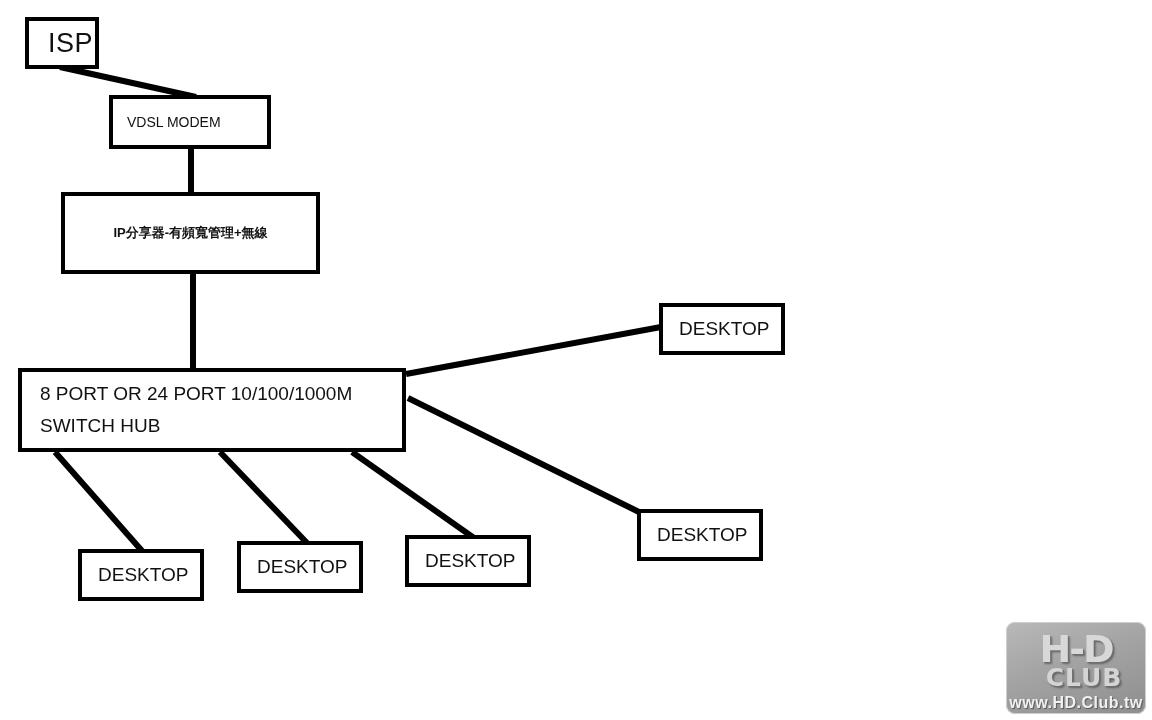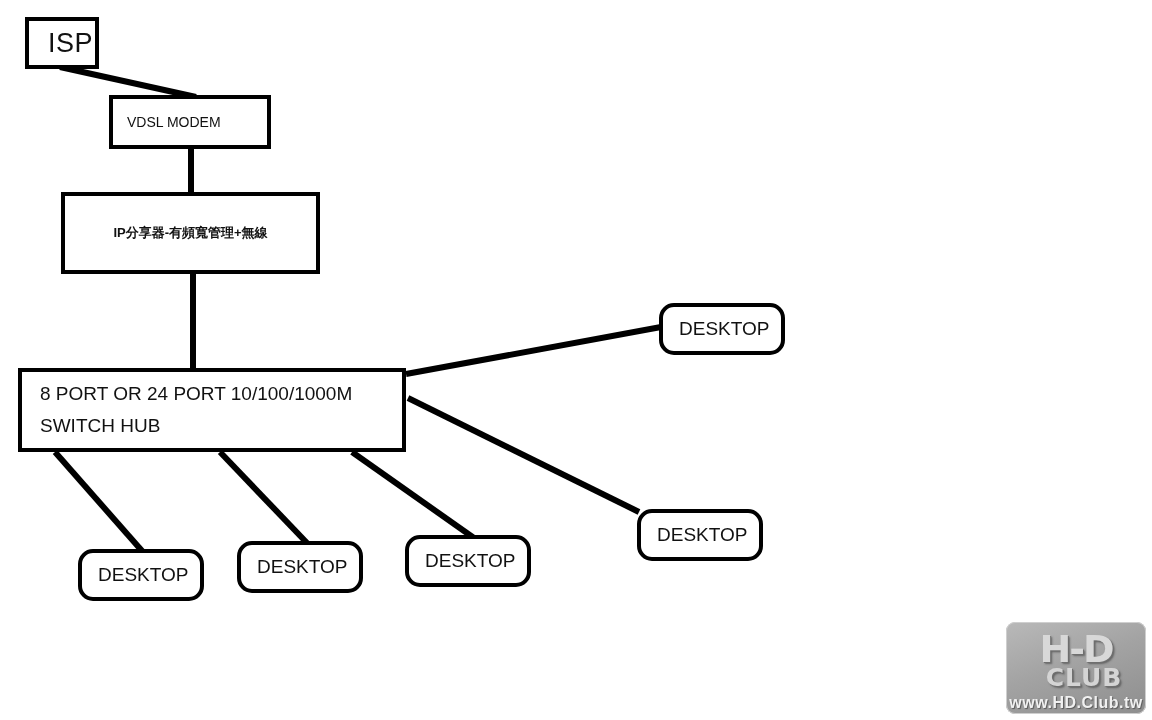--- a/index.html
+++ b/index.html
@@ -66,21 +66,20 @@
     height: 84px;
     padding: 0 16px 0 18px;
     font-size: 19px;
     line-height: 32px;
   }
   .node-desktop {
     width: 126px;
     height: 52px;
     padding-left: 16px;
     font-size: 19px;
-    border-radius: 15px;
   }
   .dt-1 { left: 659px; top: 303px; }
   .dt-2 { left: 637px; top: 509px; }
   .dt-3 { left: 78px;  top: 549px; }
   .dt-4 { left: 237px; top: 541px; }
   .dt-5 { left: 405px; top: 535px; }
 
   #links {
     position: absolute;
     left: 0;

